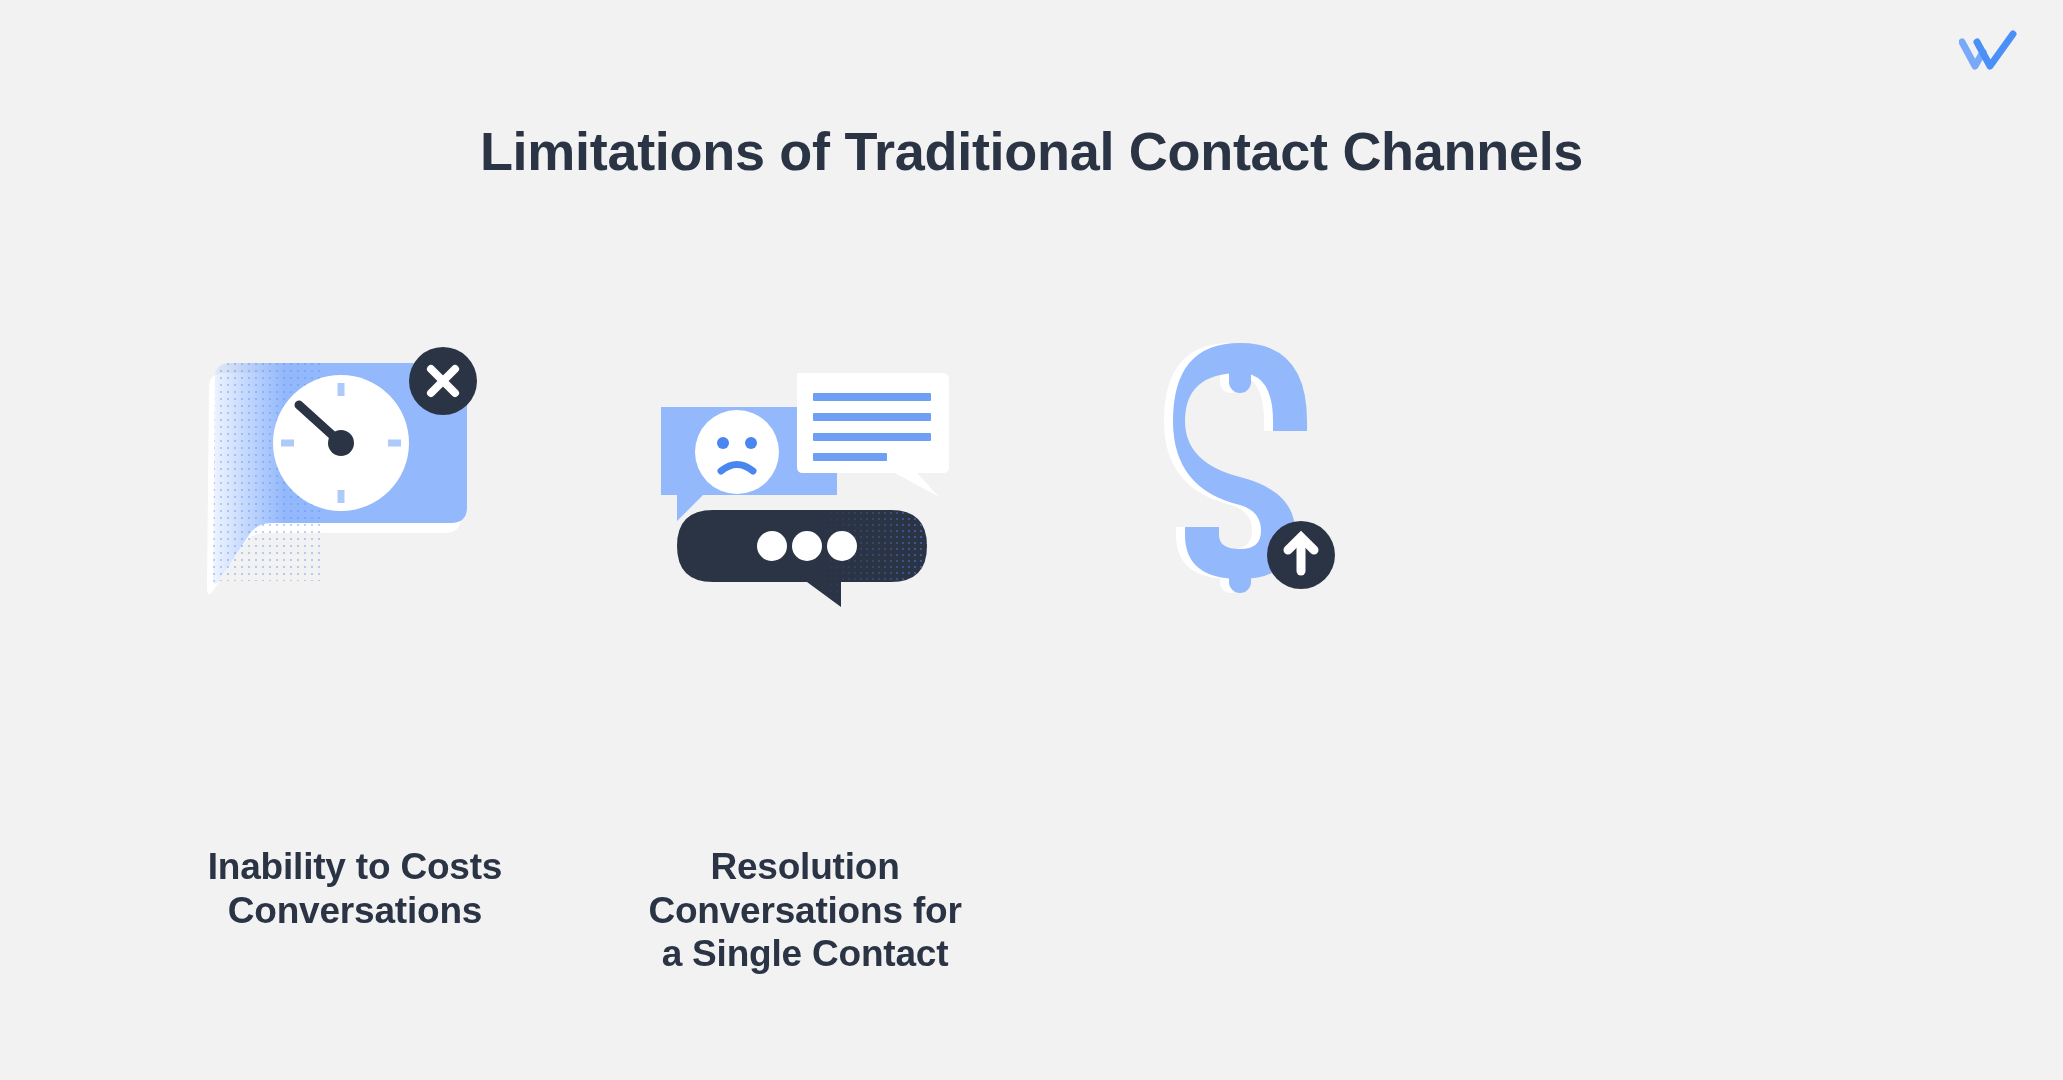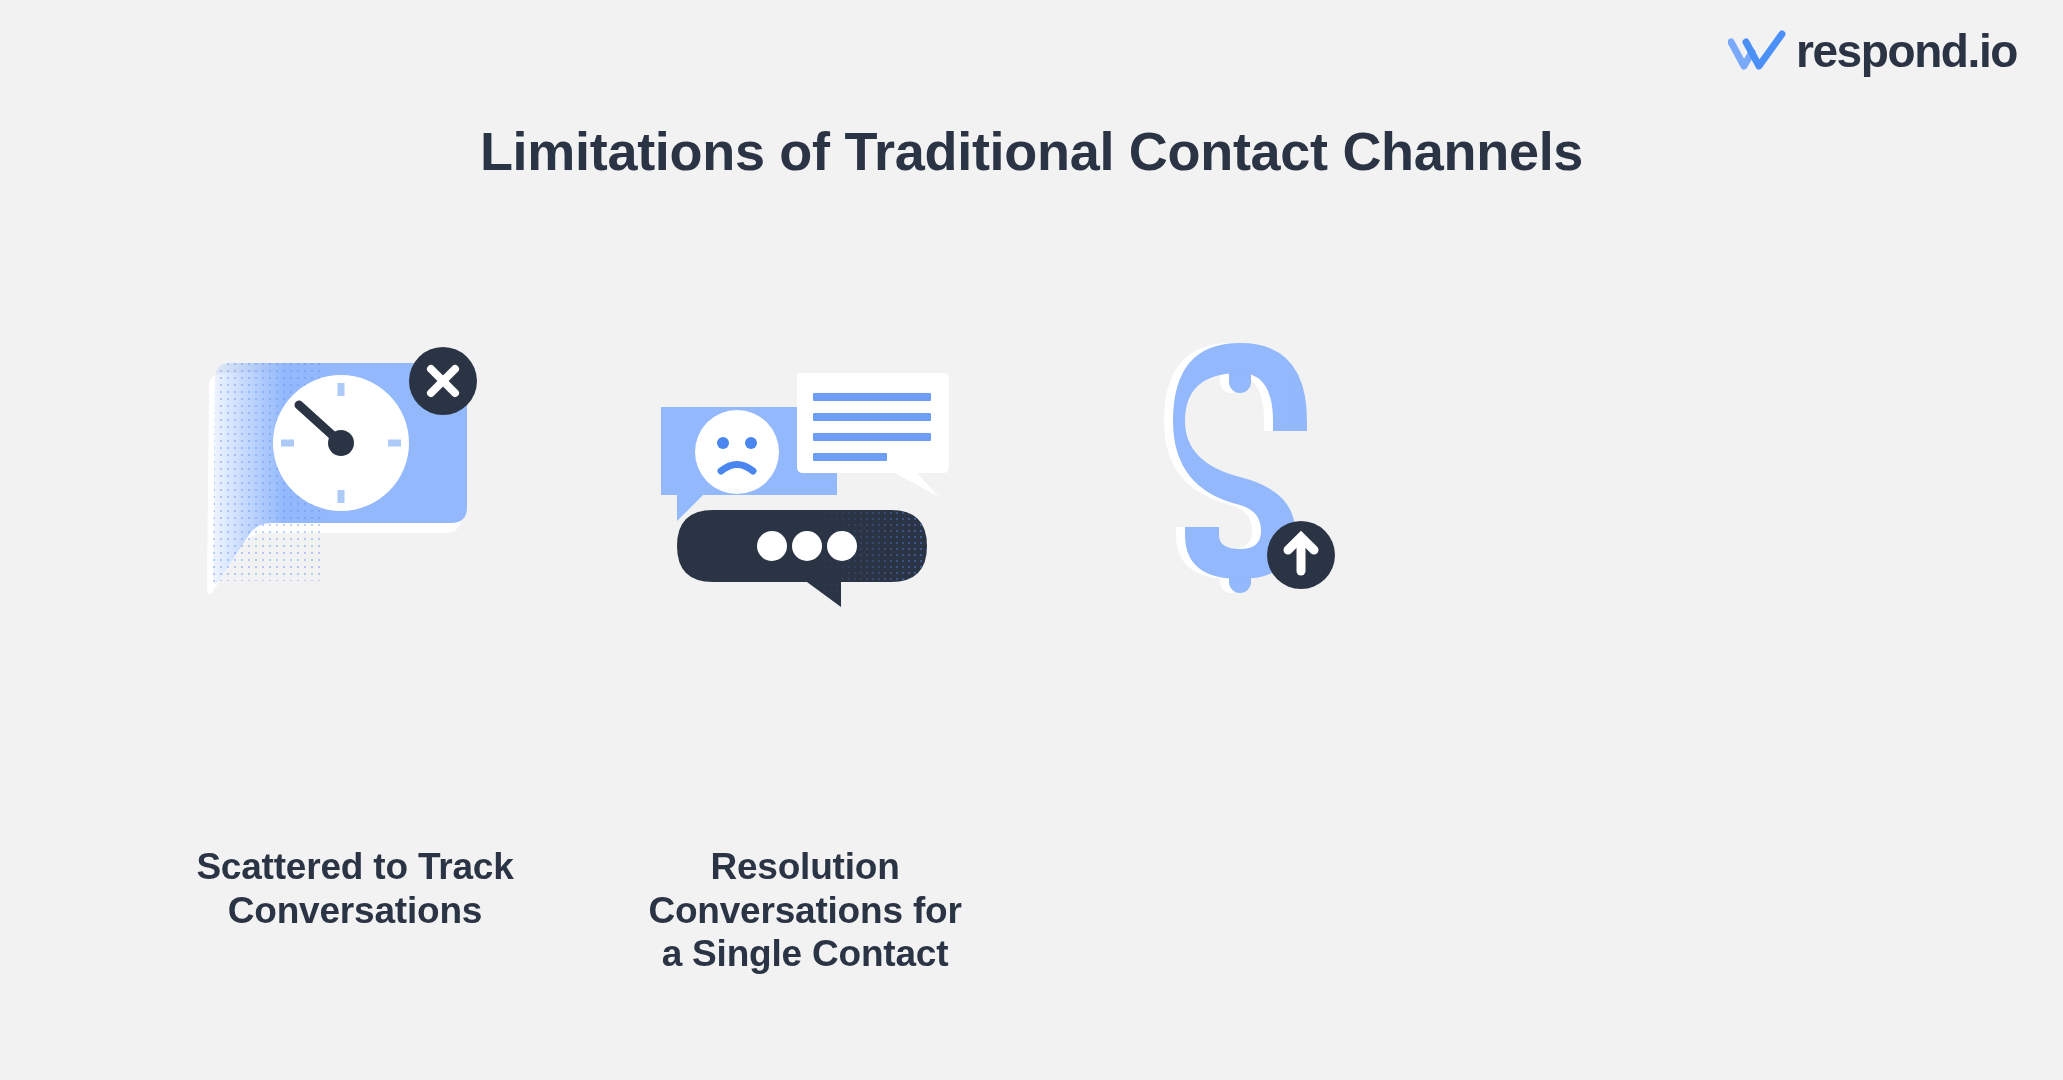--- a/index.html
+++ b/index.html
@@ -86,21 +86,20 @@
 </head>
 <body style="background: rgb(242, 242, 242);">
 
 <div class="logo">
   <span class="logo-mark">
     <svg viewBox="0 0 58 46" width="58" height="46" aria-hidden="true">
       <path d="M3 14 L16 38 L24 24" fill="none" stroke="#7aa9f9" stroke-width="7" stroke-linecap="round" stroke-linejoin="round"></path>
       <path d="M18 14 L31 38 L54 6" fill="none" stroke="#4a90f7" stroke-width="7" stroke-linecap="round" stroke-linejoin="round"></path>
     </svg>
   </span>
-  <span class="logo-text">respond.io</span>
 </div>
 
 <div class="title">Limitations of Traditional Contact Channels</div>
 
 <div class="columns">
 
   <div class="column">
     <div class="art">
       <svg viewBox="0 0 300 260" width="300" height="260">
         <defs>
@@ -134,21 +133,21 @@
         <line x1="136" y1="88" x2="94" y2="50" stroke="#2b3445" stroke-width="9" stroke-linecap="round"></line>
         <circle cx="136" cy="88" r="13" fill="#2b3445"></circle>
 
         <circle cx="238" cy="26" r="34" fill="#2b3445"></circle>
         <g stroke="#ffffff" stroke-width="8" stroke-linecap="round">
           <line x1="226" y1="14" x2="250" y2="38"></line>
           <line x1="250" y1="14" x2="226" y2="38"></line>
         </g>
       </svg>
     </div>
-    <div class="caption">Scattered to Track
+    <div class="caption">Inability to Costs
 Conversations</div>
   </div>
 
   <div class="column">
     <div class="art">
       <svg viewBox="0 0 300 260" width="300" height="260">
         <defs>
           <pattern id="dotsD" width="6" height="6" patternUnits="userSpaceOnUse">
             <circle cx="2" cy="2" r="1.1" fill="#4f7fe0"></circle>
           </pattern>

